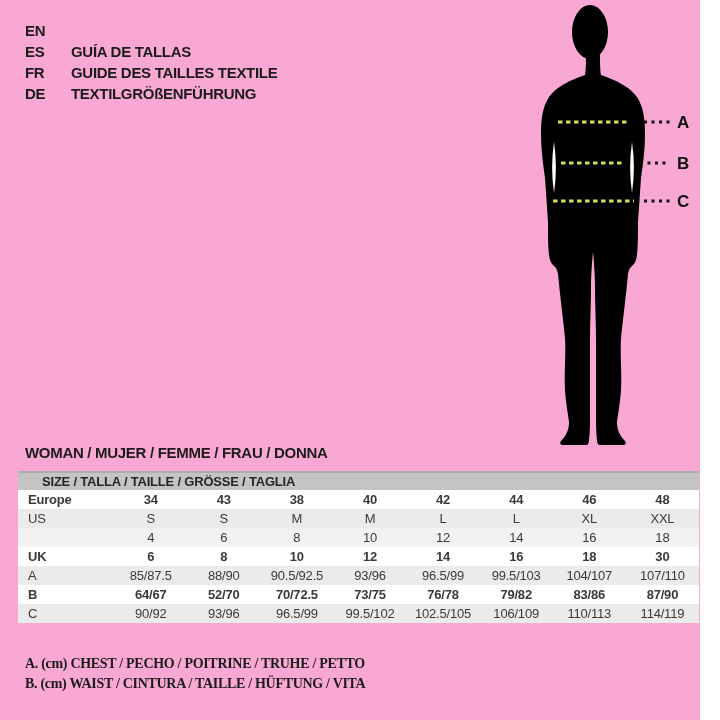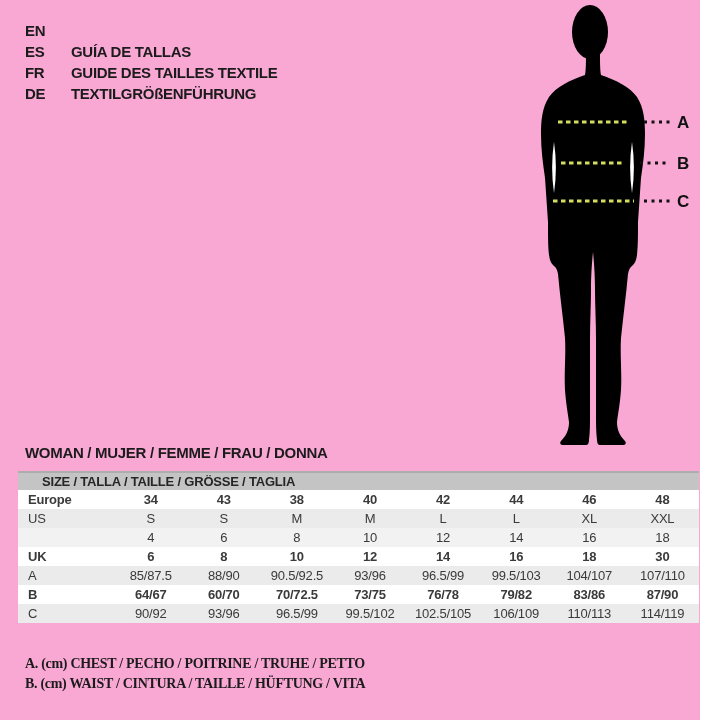--- a/index.html
+++ b/index.html
@@ -268,21 +268,21 @@
         <td>90.5/92.5</td>
         <td>93/96</td>
         <td>96.5/99</td>
         <td>99.5/103</td>
         <td>104/107</td>
         <td>107/110</td>
       </tr>
       <tr class="row-white">
         <td class="row-label">B</td>
         <td>64/67</td>
-        <td>60/70</td>
+        <td>52/70</td>
         <td>70/72.5</td>
         <td>73/75</td>
         <td>76/78</td>
         <td>79/82</td>
         <td>83/86</td>
         <td>87/90</td>
       </tr>
       <tr class="row-gray">
         <td class="row-label">C</td>
         <td>90/92</td>

